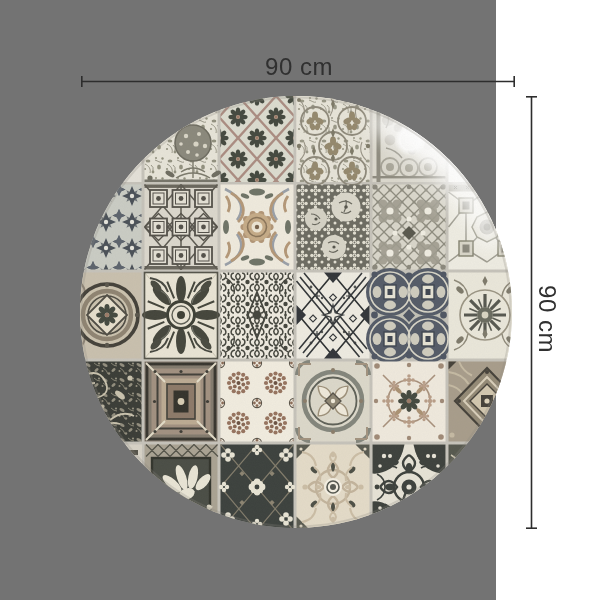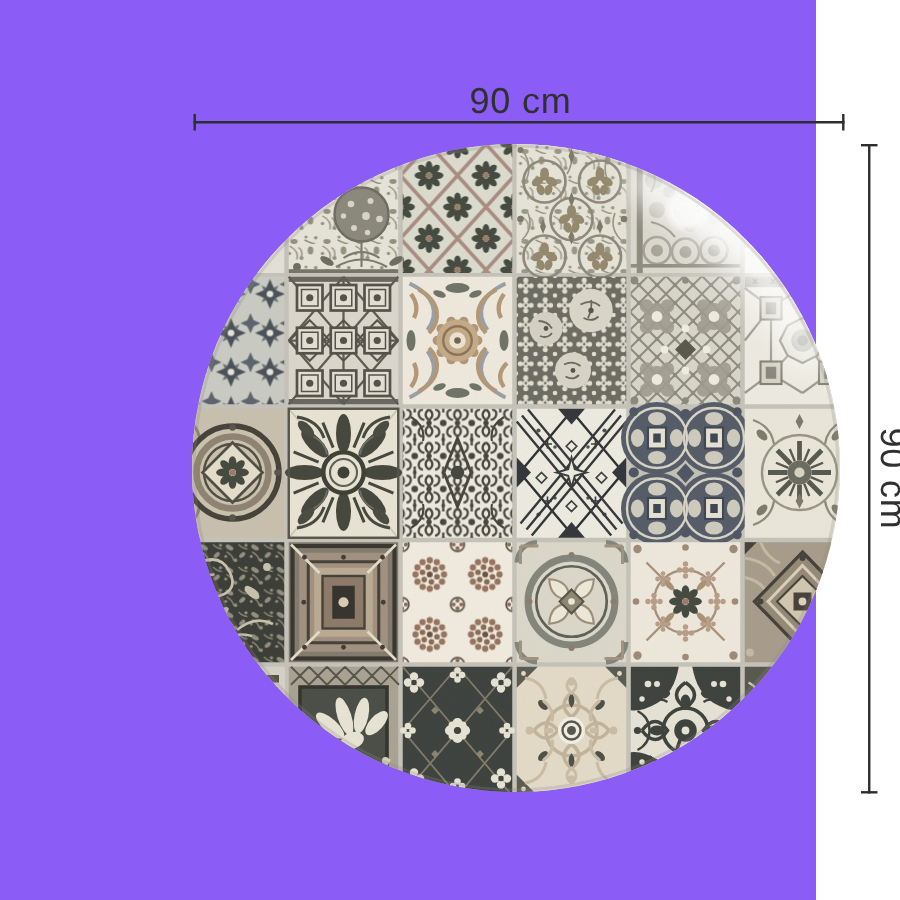--- a/index.html
+++ b/index.html
@@ -1,16 +1,16 @@
 <!DOCTYPE html>
 <html><head>
 <meta charset="utf-8">
 <style>
 html,body{margin:0;padding:0;background:#ffffff;}
-.stage{position:relative;width:496px;height:600px;background:#8b5cf6;font-family:"Liberation Sans",sans-serif;padding-left:48px;}
+.stage{position:relative;width:496px;height:600px;background:#737373;font-family:"Liberation Sans",sans-serif;}
 </style>
 </head>
 <body>
 <div class="stage">
 <svg width="600" height="600" viewBox="0 0 600 600">
 <defs>
 <clipPath id="rug">
           <circle cx="296" cy="312" r="216"></circle>
         </clipPath>
 <g id="fl8">

